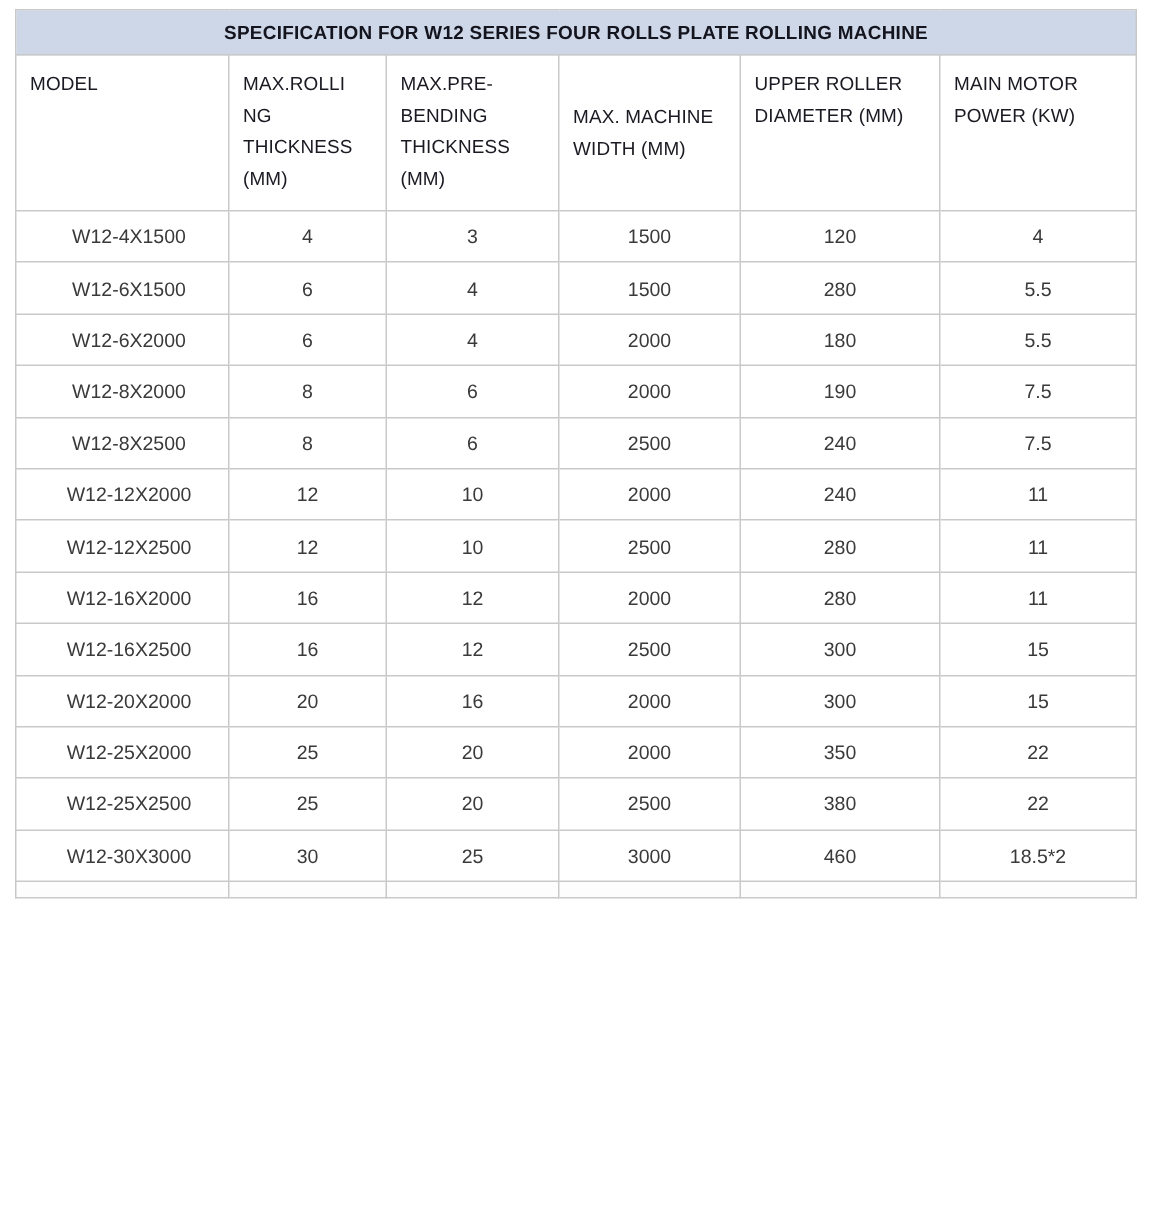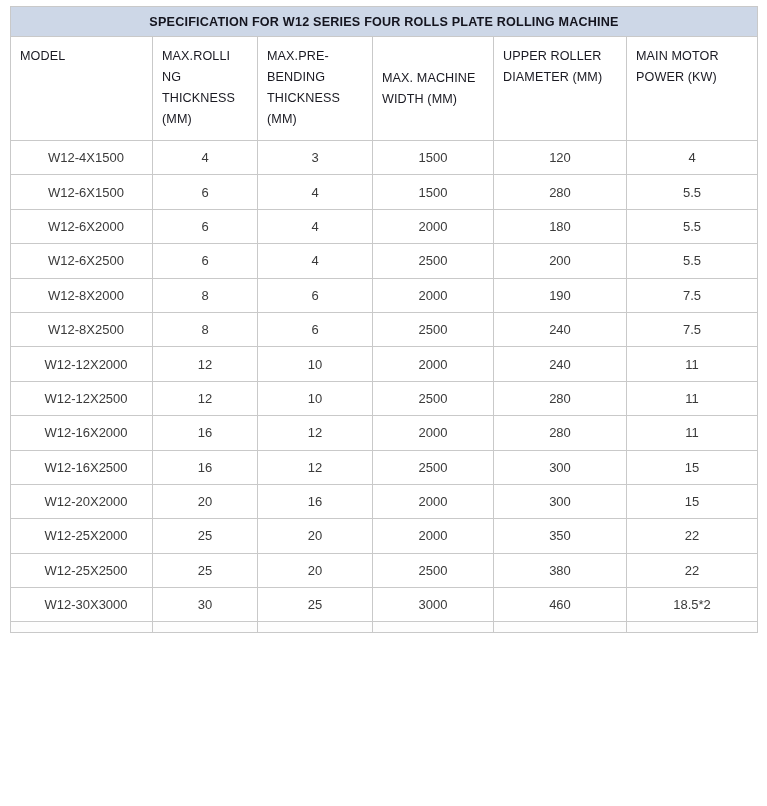--- a/index.html
+++ b/index.html
@@ -125,28 +125,20 @@
         </tr>
         <tr class="data-row">
           <td class="model">W12-6X2000</td>
           <td class="value">6</td>
           <td class="value">4</td>
           <td class="value">2000</td>
           <td class="value">180</td>
           <td class="value">5.5</td>
         </tr>
         <tr class="data-row">
-          <td class="model">W12-6X2500</td>
-          <td class="value">6</td>
-          <td class="value">4</td>
-          <td class="value">2500</td>
-          <td class="value">200</td>
-          <td class="value">5.5</td>
-        </tr>
-        <tr class="data-row">
           <td class="model">W12-8X2000</td>
           <td class="value">8</td>
           <td class="value">6</td>
           <td class="value">2000</td>
           <td class="value">190</td>
           <td class="value">7.5</td>
         </tr>
         <tr class="data-row">
           <td class="model">W12-8X2500</td>
           <td class="value">8</td>

